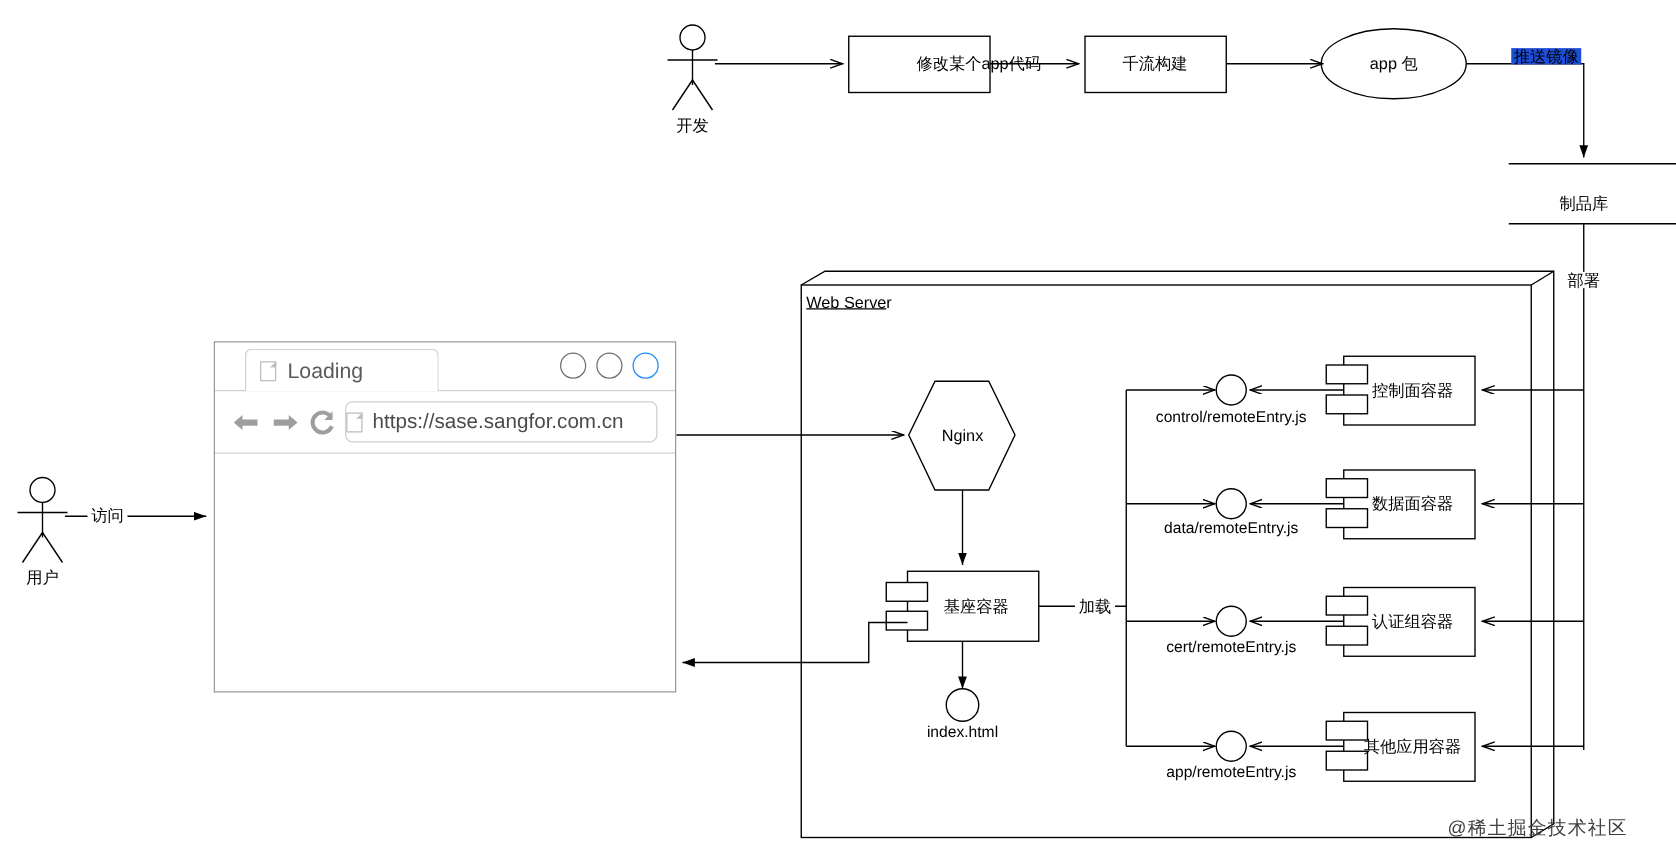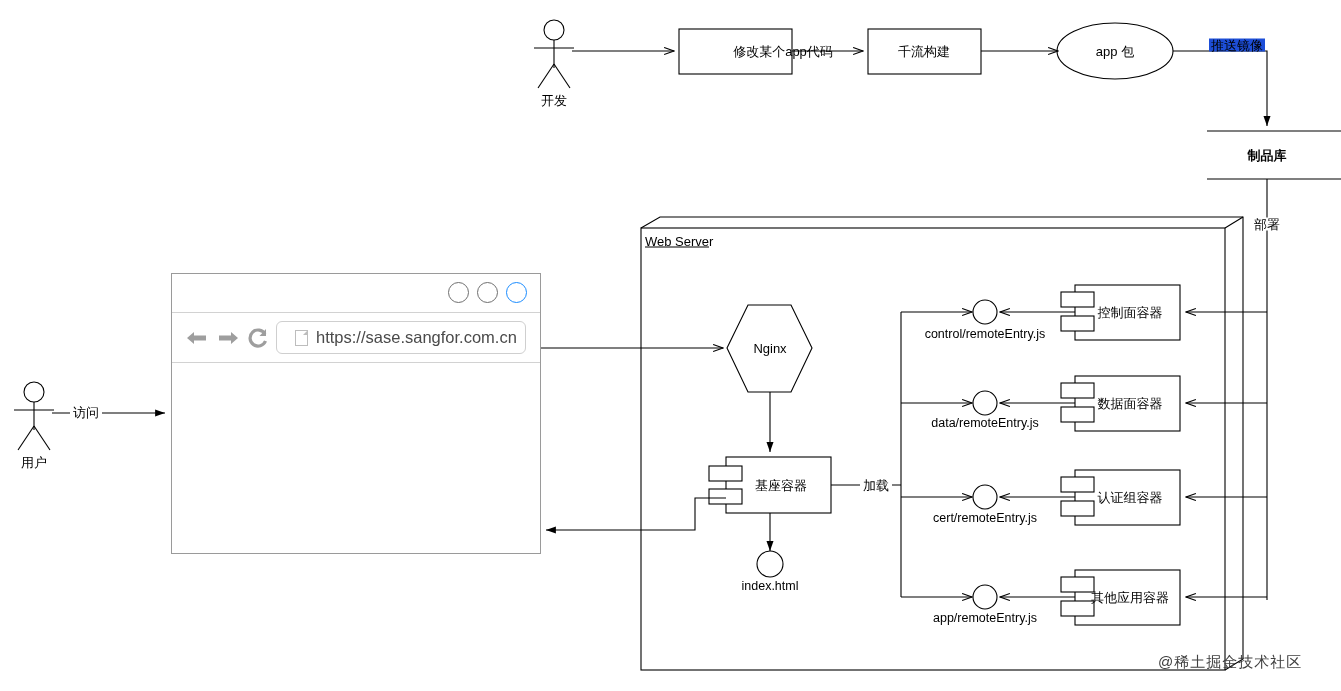--- a/index.html
+++ b/index.html
@@ -26,21 +26,21 @@
            border-style:solid;border-color:transparent transparent #bdbdbd transparent;}
   #browser-tab-label{font-size:17px;color:#5a5a5a;}
   #win-btns{position:absolute;right:13px;top:8px;display:flex;gap:8px;}
   .win-btn{width:21px;height:21px;border-radius:50%;border:1.6px solid #6f6f6f;box-sizing:border-box;}
   .win-btn.accent{border-color:#1a8cff;}
   #browser-navbar{position:absolute;left:0;top:39px;width:100%;height:50px;
            border-bottom:1px solid #d2d2d2;box-sizing:border-box;display:flex;
            align-items:center;padding:0 14px 0 13px;gap:7px;}
   .nav-ico{flex:none;display:block;}
   #url-bar{flex:1;height:33px;border:1px solid #cfcfcf;border-radius:6px;
-           display:flex;align-items:center;gap:8px;padding-left:18px;box-sizing:border-box;}
+           display:flex;align-items:center;gap:8px;padding-left:0;box-sizing:border-box;}
   #url-text{font-size:16.5px;color:#4a4a4a;}
   #browser-body{position:absolute;left:0;top:89px;right:0;bottom:0;}
   #platform-label{position:absolute;left:50%;top:43px;transform:translateX(-50%);
            font-size:13px;color:#333;}
   #watermark{position:absolute;left:1158px;top:653px;font-size:15px;color:#404040;
            letter-spacing:1px;}
 </style>
 </head>
 <body>
 
@@ -162,21 +162,21 @@
   </g>
 
   <line x1="645" y1="247" x2="709" y2="247" stroke="#000" stroke-width="1"></line>
 </svg>
 
 <div class="lbl c" style="left:554px;top:100px;">开发</div>
 <div class="lbl c" style="left:735px;top:51px;margin-left:48px;">修改某个app代码</div>
 <div class="lbl c" style="left:924px;top:51px;">千流构建</div>
 <div class="lbl c" style="left:1115px;top:51px;">app 包</div>
 <div class="lbl c" style="left:1237px;top:45px;background:#1d4ed8;padding:0 2px;">推送镜像</div>
-<div class="lbl c" style="left:1267px;top:155px;font-weight:bold;">制品库</div>
+<div class="lbl c" style="left:1267px;top:163px;">制品库</div>
 <div class="lbl c" style="left:1267px;top:224px;background:#fff;padding:0 2px;">部署</div>
 
 <div class="lbl c" style="left:34px;top:462px;">用户</div>
 <div class="lbl c" style="left:86px;top:412px;background:#fff;padding:0 3px;">访问</div>
 
 <div class="lbl" style="left:645px;top:235px;">Web Server</div>
 <div class="lbl c" style="left:770px;top:348px;">Nginx</div>
 <div class="lbl c" style="left:781px;top:485px;">基座容器</div>
 <div class="lbl c small" style="left:770px;top:586px;">index.html</div>
 <div class="lbl c" style="left:876px;top:485px;background:#fff;padding:0 3px;">加载</div>
@@ -187,20 +187,24 @@
 <div class="lbl c small" style="left:985px;top:618px;">app/remoteEntry.js</div>
 
 <div class="lbl c" style="left:1130px;top:312px;">控制面容器</div>
 <div class="lbl c" style="left:1130px;top:403px;">数据面容器</div>
 <div class="lbl c" style="left:1130px;top:497px;">认证组容器</div>
 <div class="lbl c" style="left:1130px;top:597px;">其他应用容器</div>
 
 <div id="browser">
 
   <div id="browser-tabstrip">
+    <div id="browser-tab">
+      <span class="page-ico"></span>
+      <span id="browser-tab-label">Loading</span>
+    </div>
     <div id="win-btns">
       <div class="win-btn"></div>
       <div class="win-btn"></div>
       <div class="win-btn accent"></div>
     </div>
   </div>
 
   <div id="browser-navbar">
     <svg class="nav-ico" width="24" height="20" viewBox="0 0 24 20">
       <path d="M2,10 L9,4 L9,7.5 L21,7.5 L21,12.5 L9,12.5 L9,16 Z" fill="#9e9e9e"></path>

